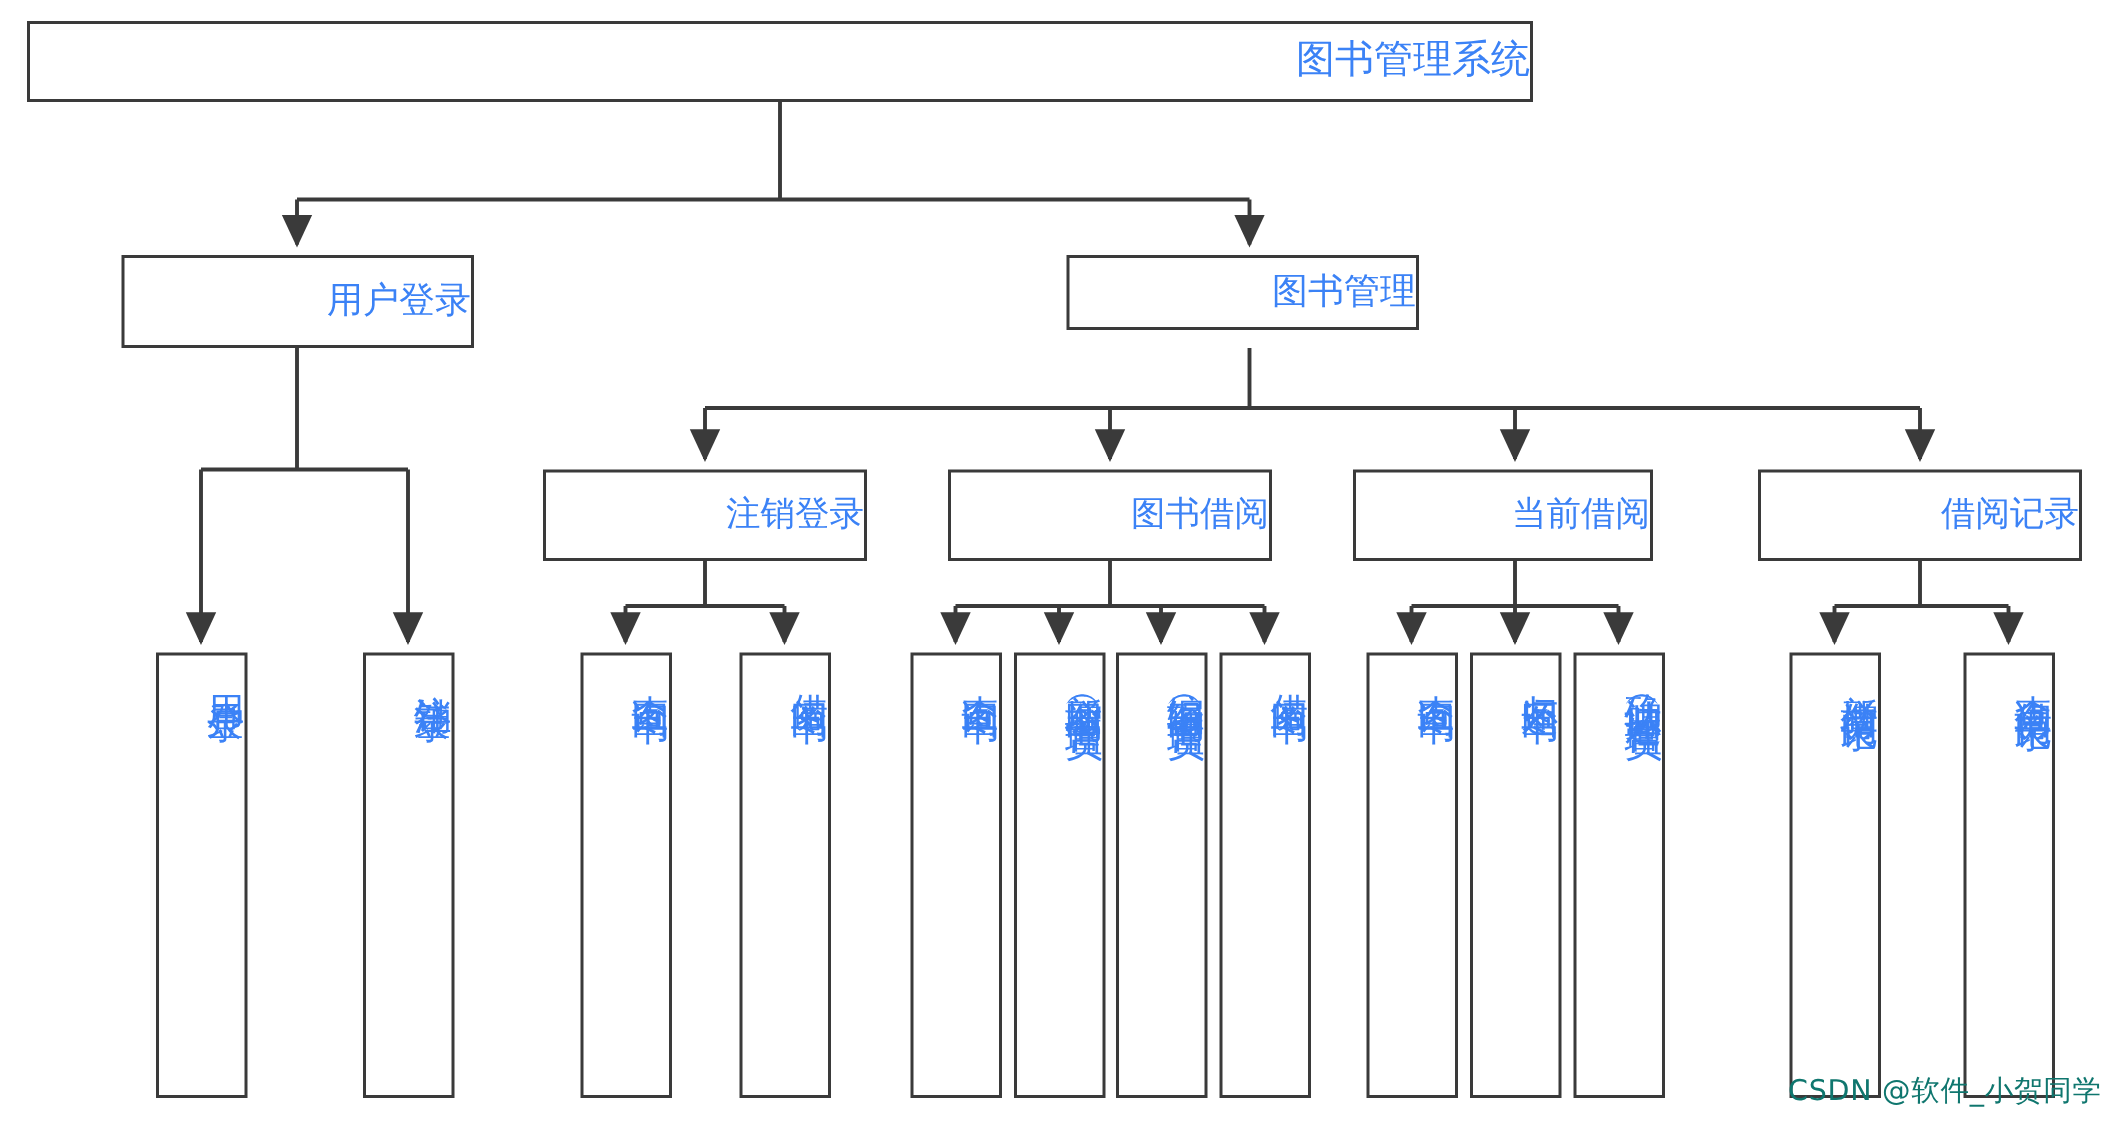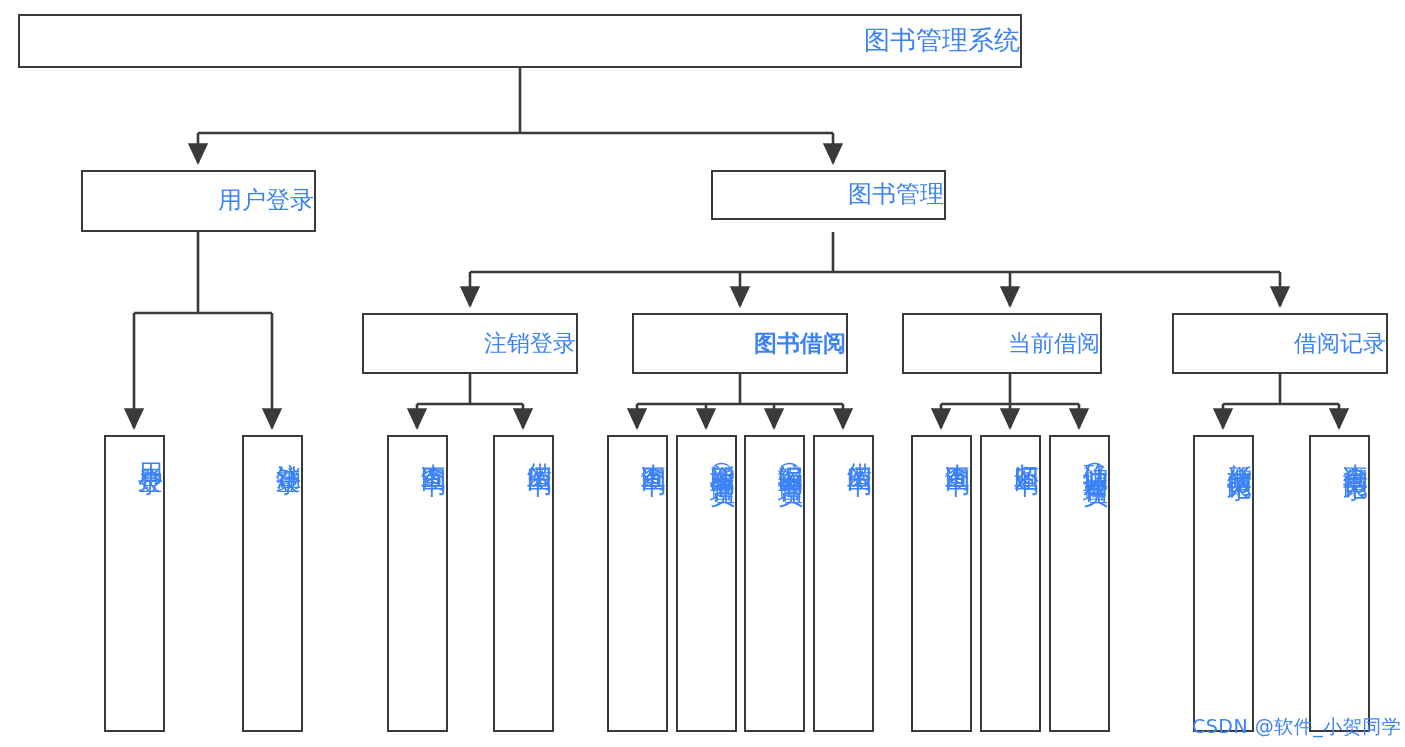--- a/index.html
+++ b/index.html
@@ -53,21 +53,21 @@
     font-size: 25px;
     letter-spacing: 3px;
     line-height: 1;
     white-space: nowrap;
   }
   #watermark {
     position: absolute;
     left: 1192px;
     top: 714px;
     font-size: 19px;
-    color: #3b82f6;
+    color: #0f766e;
     white-space: nowrap;
     letter-spacing: 0.5px;
     pointer-events: none;
   }
 </style>
 </head>
 <body>
 
 <div id="diagram-root">
 
@@ -128,21 +128,21 @@
   <div class="node level-1" style="left:81px; top:170px; width:235px; height:62px;">
     <span class="node-label">用户登录</span>
   </div>
   <div class="node level-1" style="left:711px; top:170px; width:235px; height:50px;">
     <span class="node-label">图书管理</span>
   </div>
 
   <div class="node level-2" style="left:362px; top:313px; width:216px; height:61px;">
     <span class="node-label">注销登录</span>
   </div>
-  <div class="node level-2" style="left:632px; top:313px; width:216px; height:61px;font-weight:bold;">
+  <div class="node level-2" style="left:632px; top:313px; width:216px; height:61px;">
     <span class="node-label">图书借阅</span>
   </div>
   <div class="node level-2" style="left:902px; top:313px; width:200px; height:61px;">
     <span class="node-label">当前借阅</span>
   </div>
   <div class="node level-2" style="left:1172px; top:313px; width:216px; height:61px;padding-left:31px;">
     <span class="node-label">借阅记录</span>
   </div>
 
   <div class="node leaf" style="left:104px; top:435px; width:61px; height:297px;">

